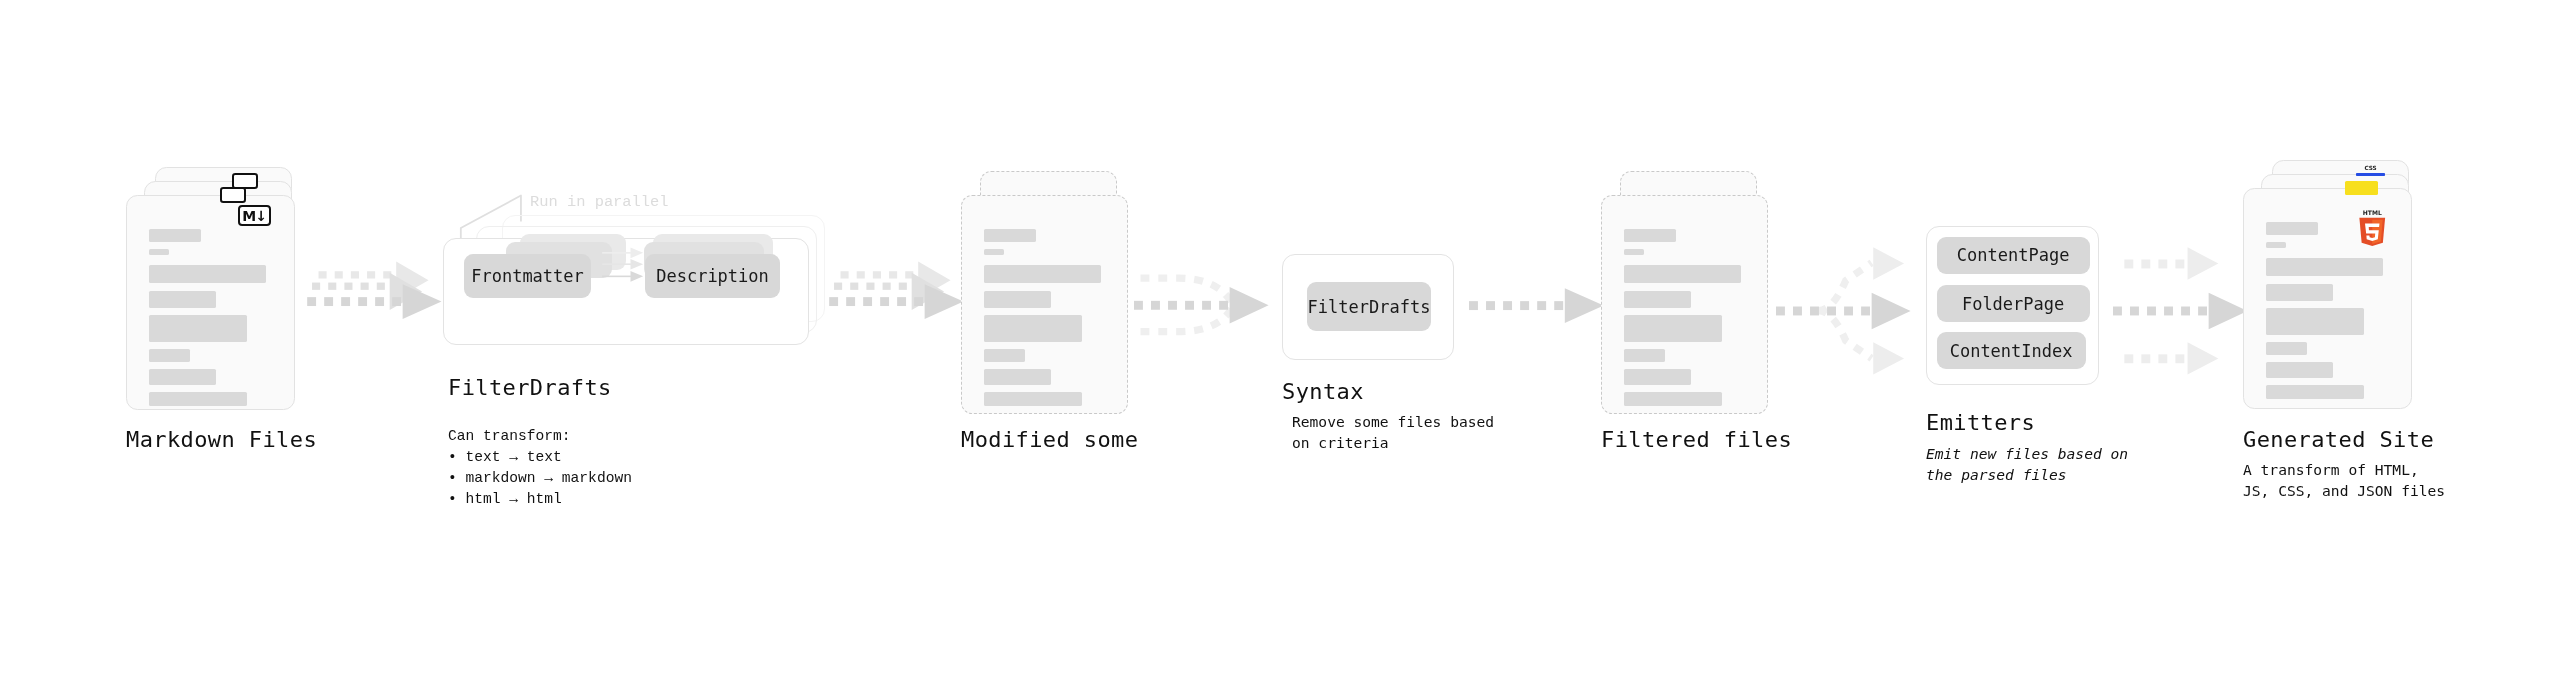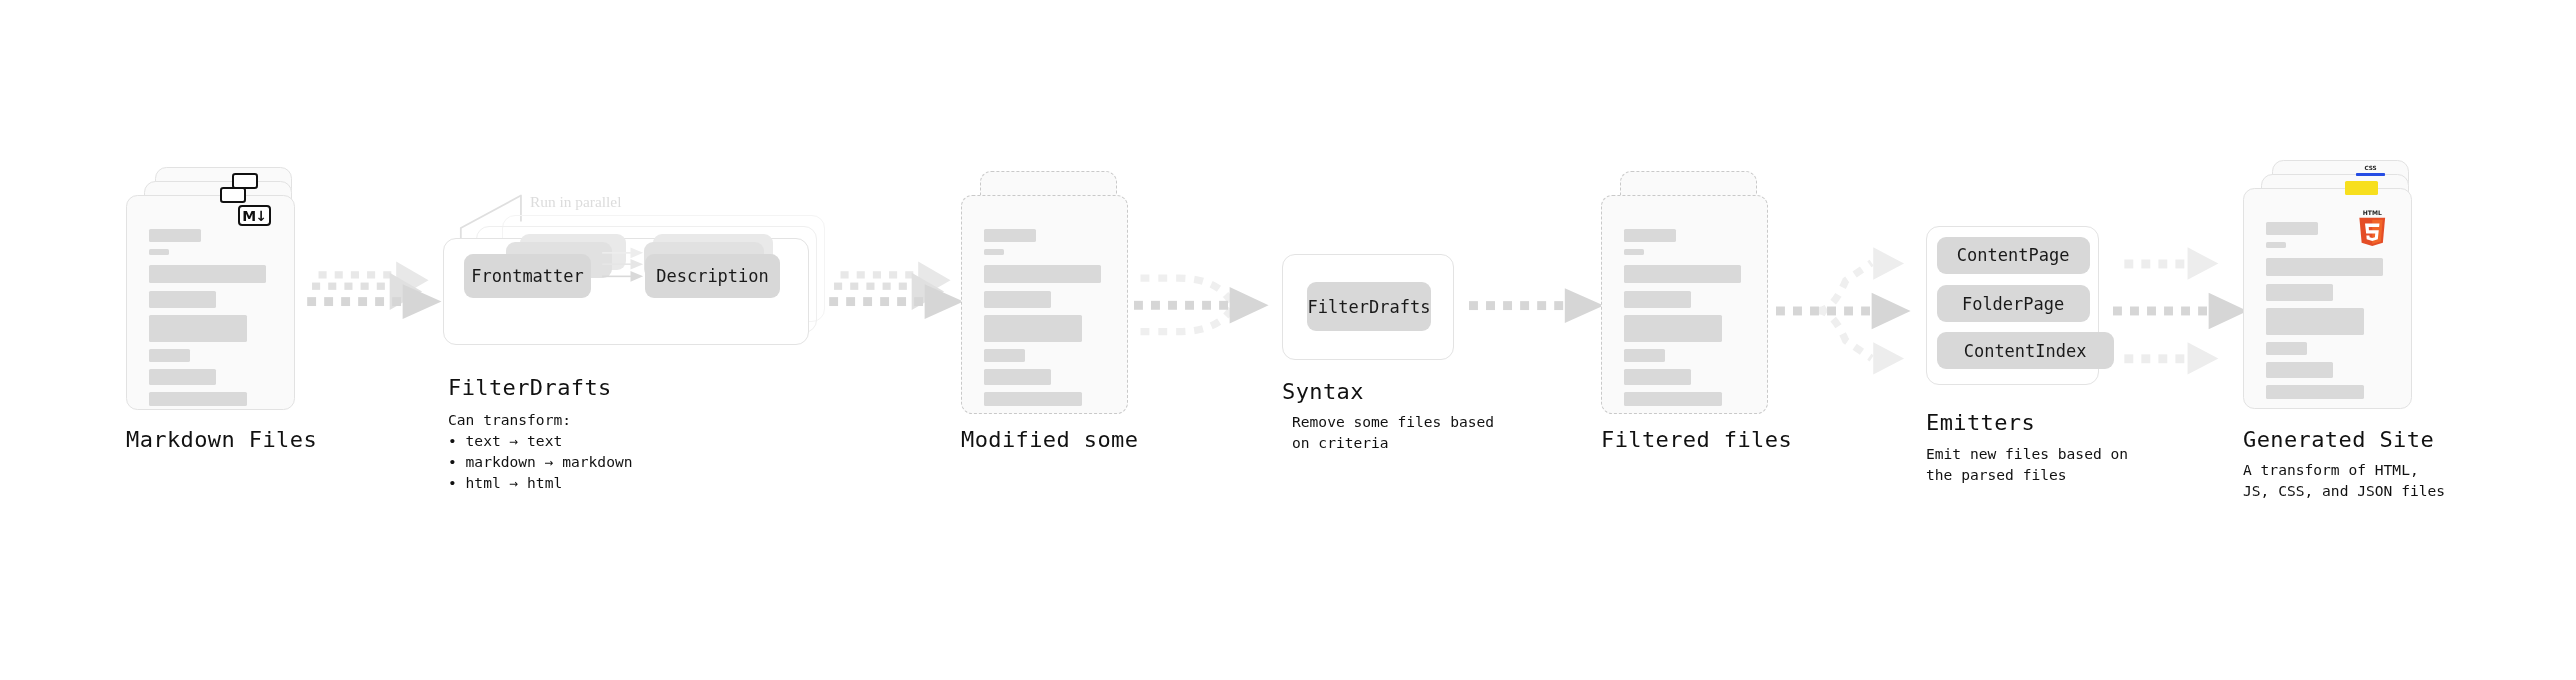--- a/index.html
+++ b/index.html
@@ -74,21 +74,21 @@
     background:#D8D8D8;border-radius:9px;
     display:flex;align-items:center;justify-content:center;
     font-size:17px;color:#1a1a1a;white-space:nowrap;
     font-family:"DejaVu Sans Mono","Liberation Mono",monospace;
   }
   .pill.g1{background:#E9E9E9;color:transparent;}
   .pill.g2{background:#E1E1E1;color:transparent;}
 
   .paralabel{
     position:absolute;font-size:15.4px;color:#DCDCDC;white-space:nowrap;
-    font-family:Liberation Serif, serif;
+    font-family:Liberation Mono, monospace;
   }
   svg{overflow:visible;}
 </style>
 </head>
 <body>
 
 <div id="stage">
 
   <div class="doc-stack abs" style="left:126px;top:167px;">
     <div class="doc-card" style="left:29px;top:0px;width:137px;height:32.5px;"></div>
@@ -180,21 +180,21 @@
     </div>
 
     <div class="pill" style="left:21px;top:39px;width:127px;height:44px;">
       <span>Frontmatter</span>
     </div>
     <div class="pill" style="left:202px;top:39px;width:135px;height:44px;">
       <span>Description</span>
     </div>
   </div>
   <div class="abs cap-title" style="left:448px;top:375px;">FilterDrafts</div>
-  <div class="abs cap-sub" style="left:448px;top:409px;">Can transform:
+  <div class="abs cap-sub" style="left:448px;top:426px;font-family:Liberation Mono, monospace;">Can transform:
  • text → text
  • markdown → markdown
  • html → html</div>
 
   <div class="abs" style="left:829px;top:268px;">
     <svg width="146" height="89" viewBox="0 0 180 110">
       <g fill="#E8E8E8">
         <rect x="14" y="4" width="10" height="9"></rect>
           <rect x="34" y="4" width="10" height="9"></rect>
         <rect x="54" y="4" width="10" height="9"></rect>
@@ -323,26 +323,26 @@
   </div>
 
   <div class="abs" style="left:1926px;top:226px;">
     <div class="gbox" style="left:0px;top:0px;width:173px;height:159px;"></div>
     <div class="pill" style="left:10.6px;top:10.6px;width:153px;height:37px;">
       <span>ContentPage</span>
     </div>
     <div class="pill" style="left:10.6px;top:59px;width:153px;height:37px;">
       <span>FolderPage</span>
     </div>
-    <div class="pill" style="left:10.6px;top:106px;width:177px;height:37px;">
+    <div class="pill" style="left:10.6px;top:106px;width:149px;height:37px;">
       <span>ContentIndex</span>
     </div>
   </div>
   <div class="abs cap-title" style="left:1926px;top:410px;">Emitters</div>
-  <div class="abs cap-sub" style="left:1926px;top:443px;">Emit new files based on
+  <div class="abs cap-sub" style="left:1926px;top:443px;font-style:italic;">Emit new files based on
 the parsed files</div>
 
   <div class="abs" style="left:2113px;top:236px;">
     <svg width="154" height="154" viewBox="0 0 190 190">
       <g fill="#EDEDED">
         <rect x="14" y="29" width="11" height="11"></rect>
           <rect x="35" y="29" width="11" height="11"></rect>
         <rect x="56" y="29" width="11" height="11"></rect>
           <rect x="77" y="29" width="11" height="11"></rect>
         <polygon points="92,14 130,34 92,54"></polygon>

